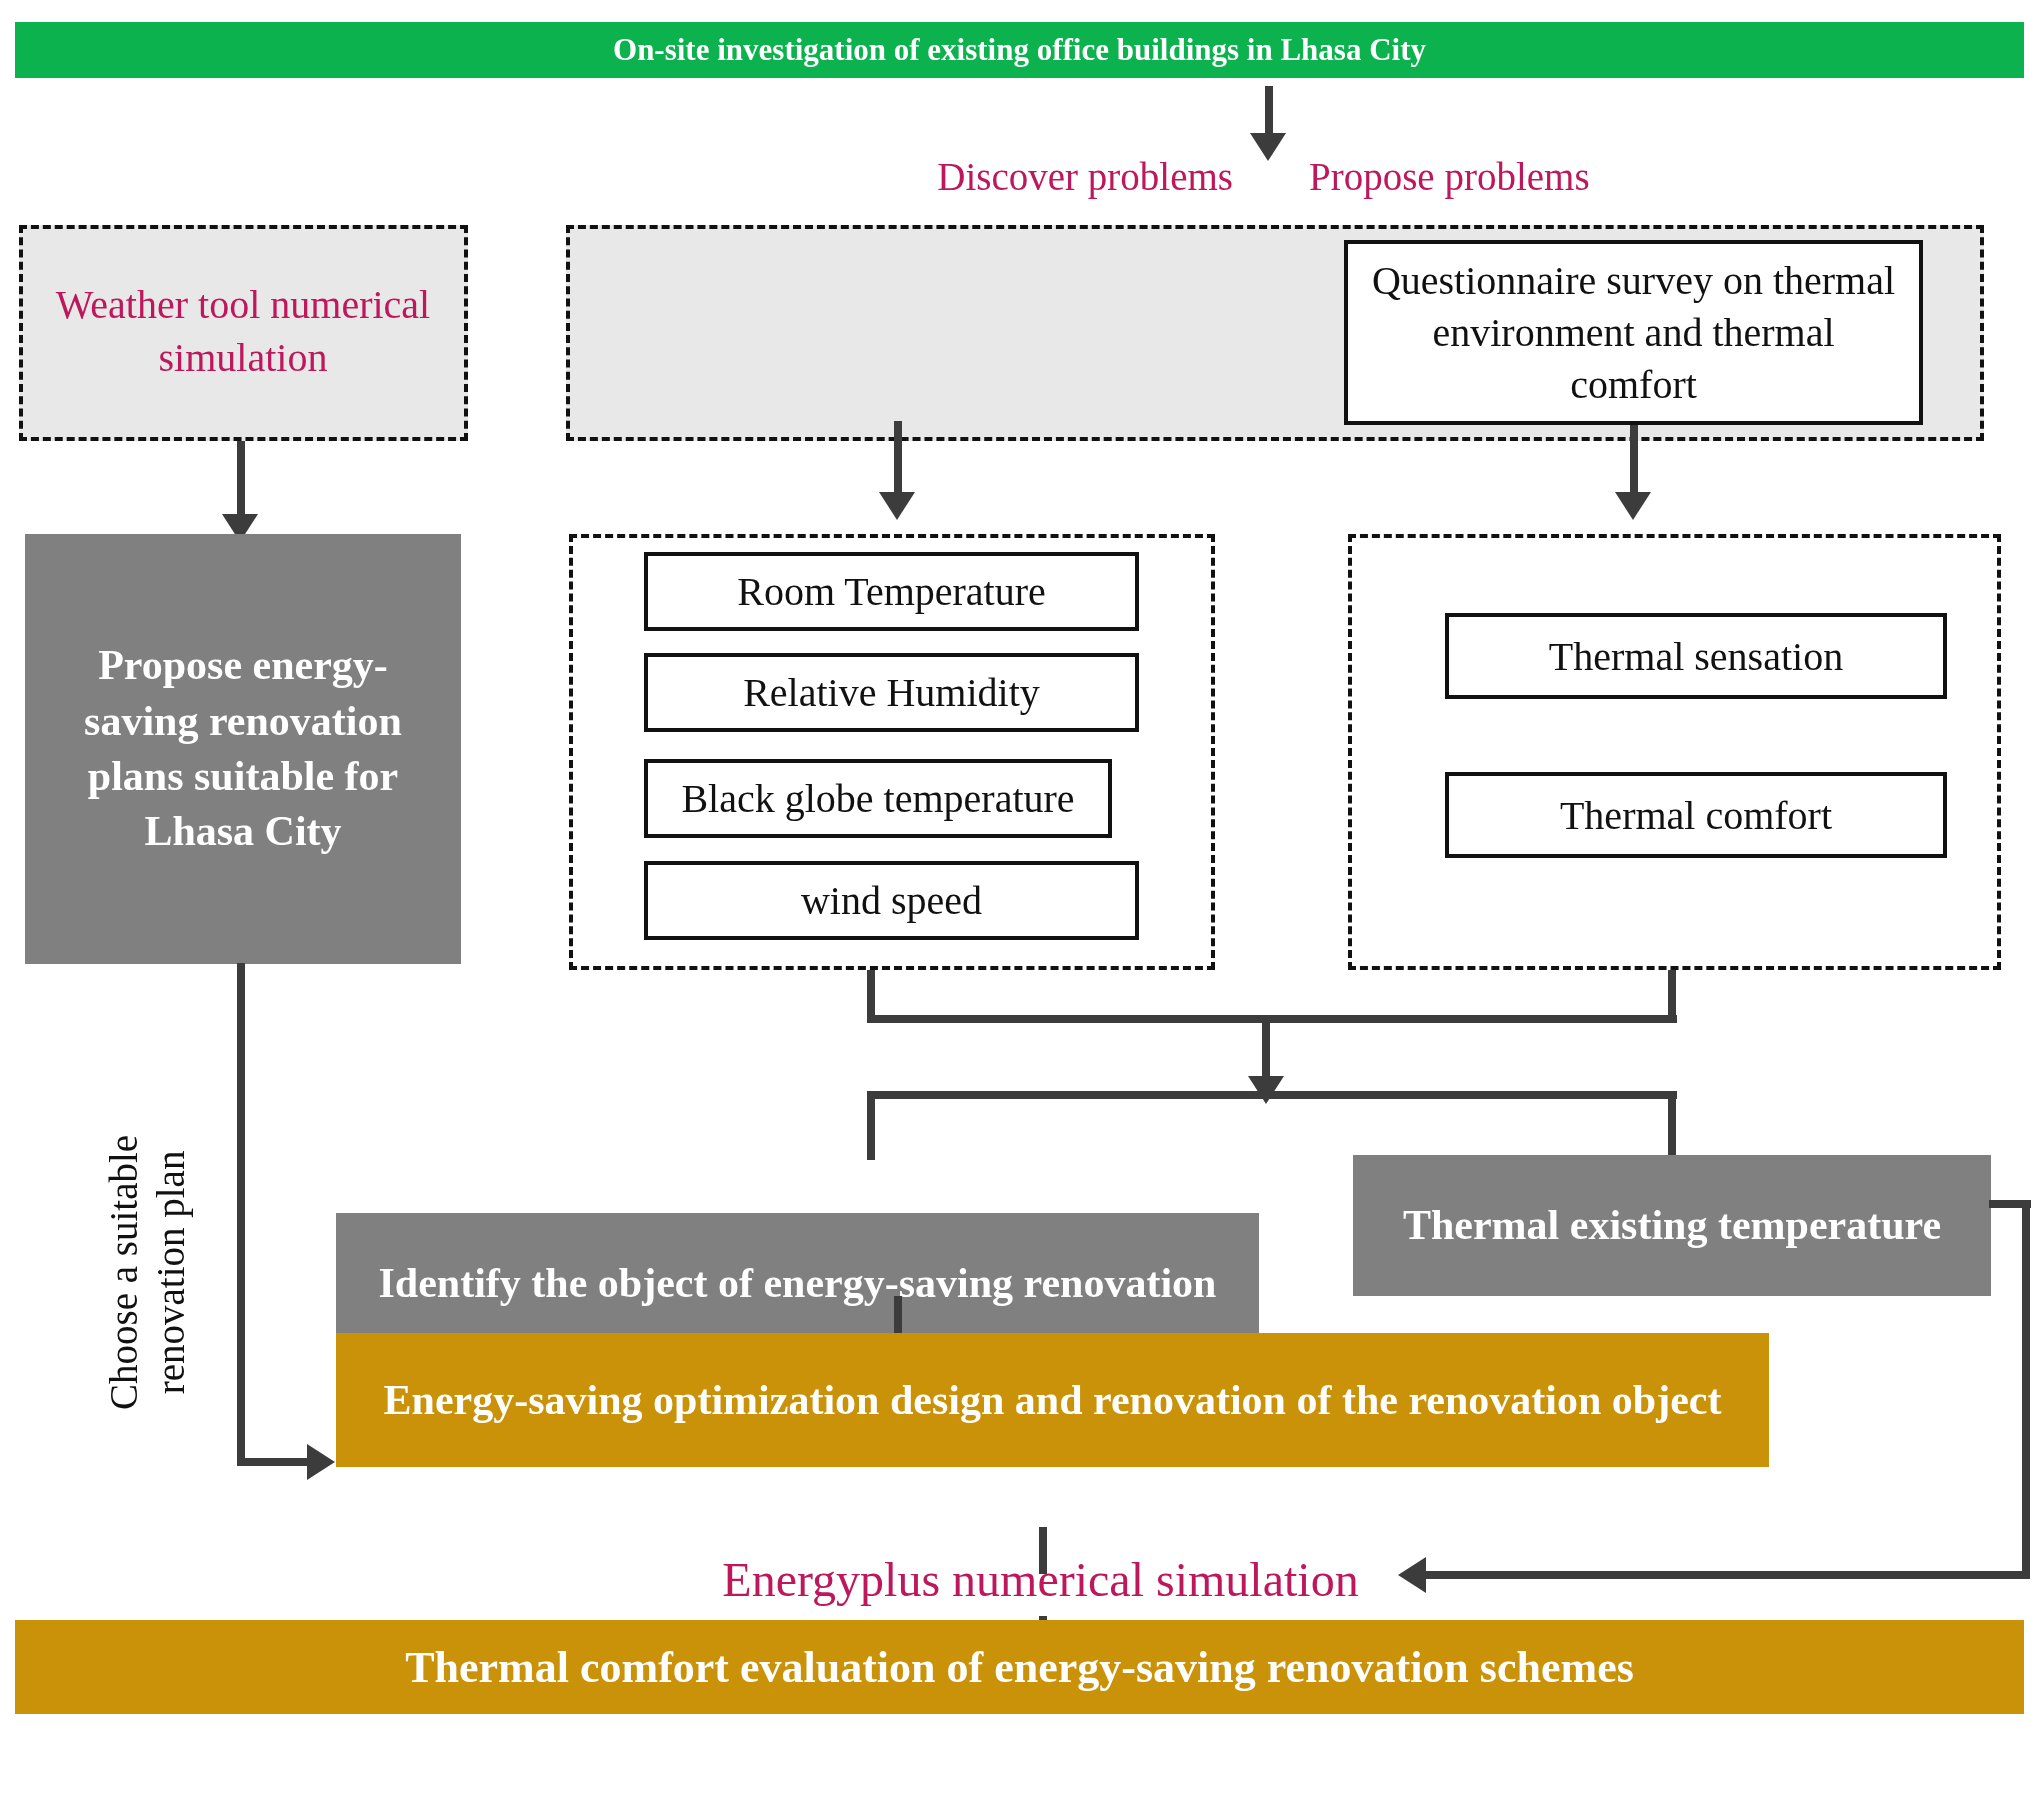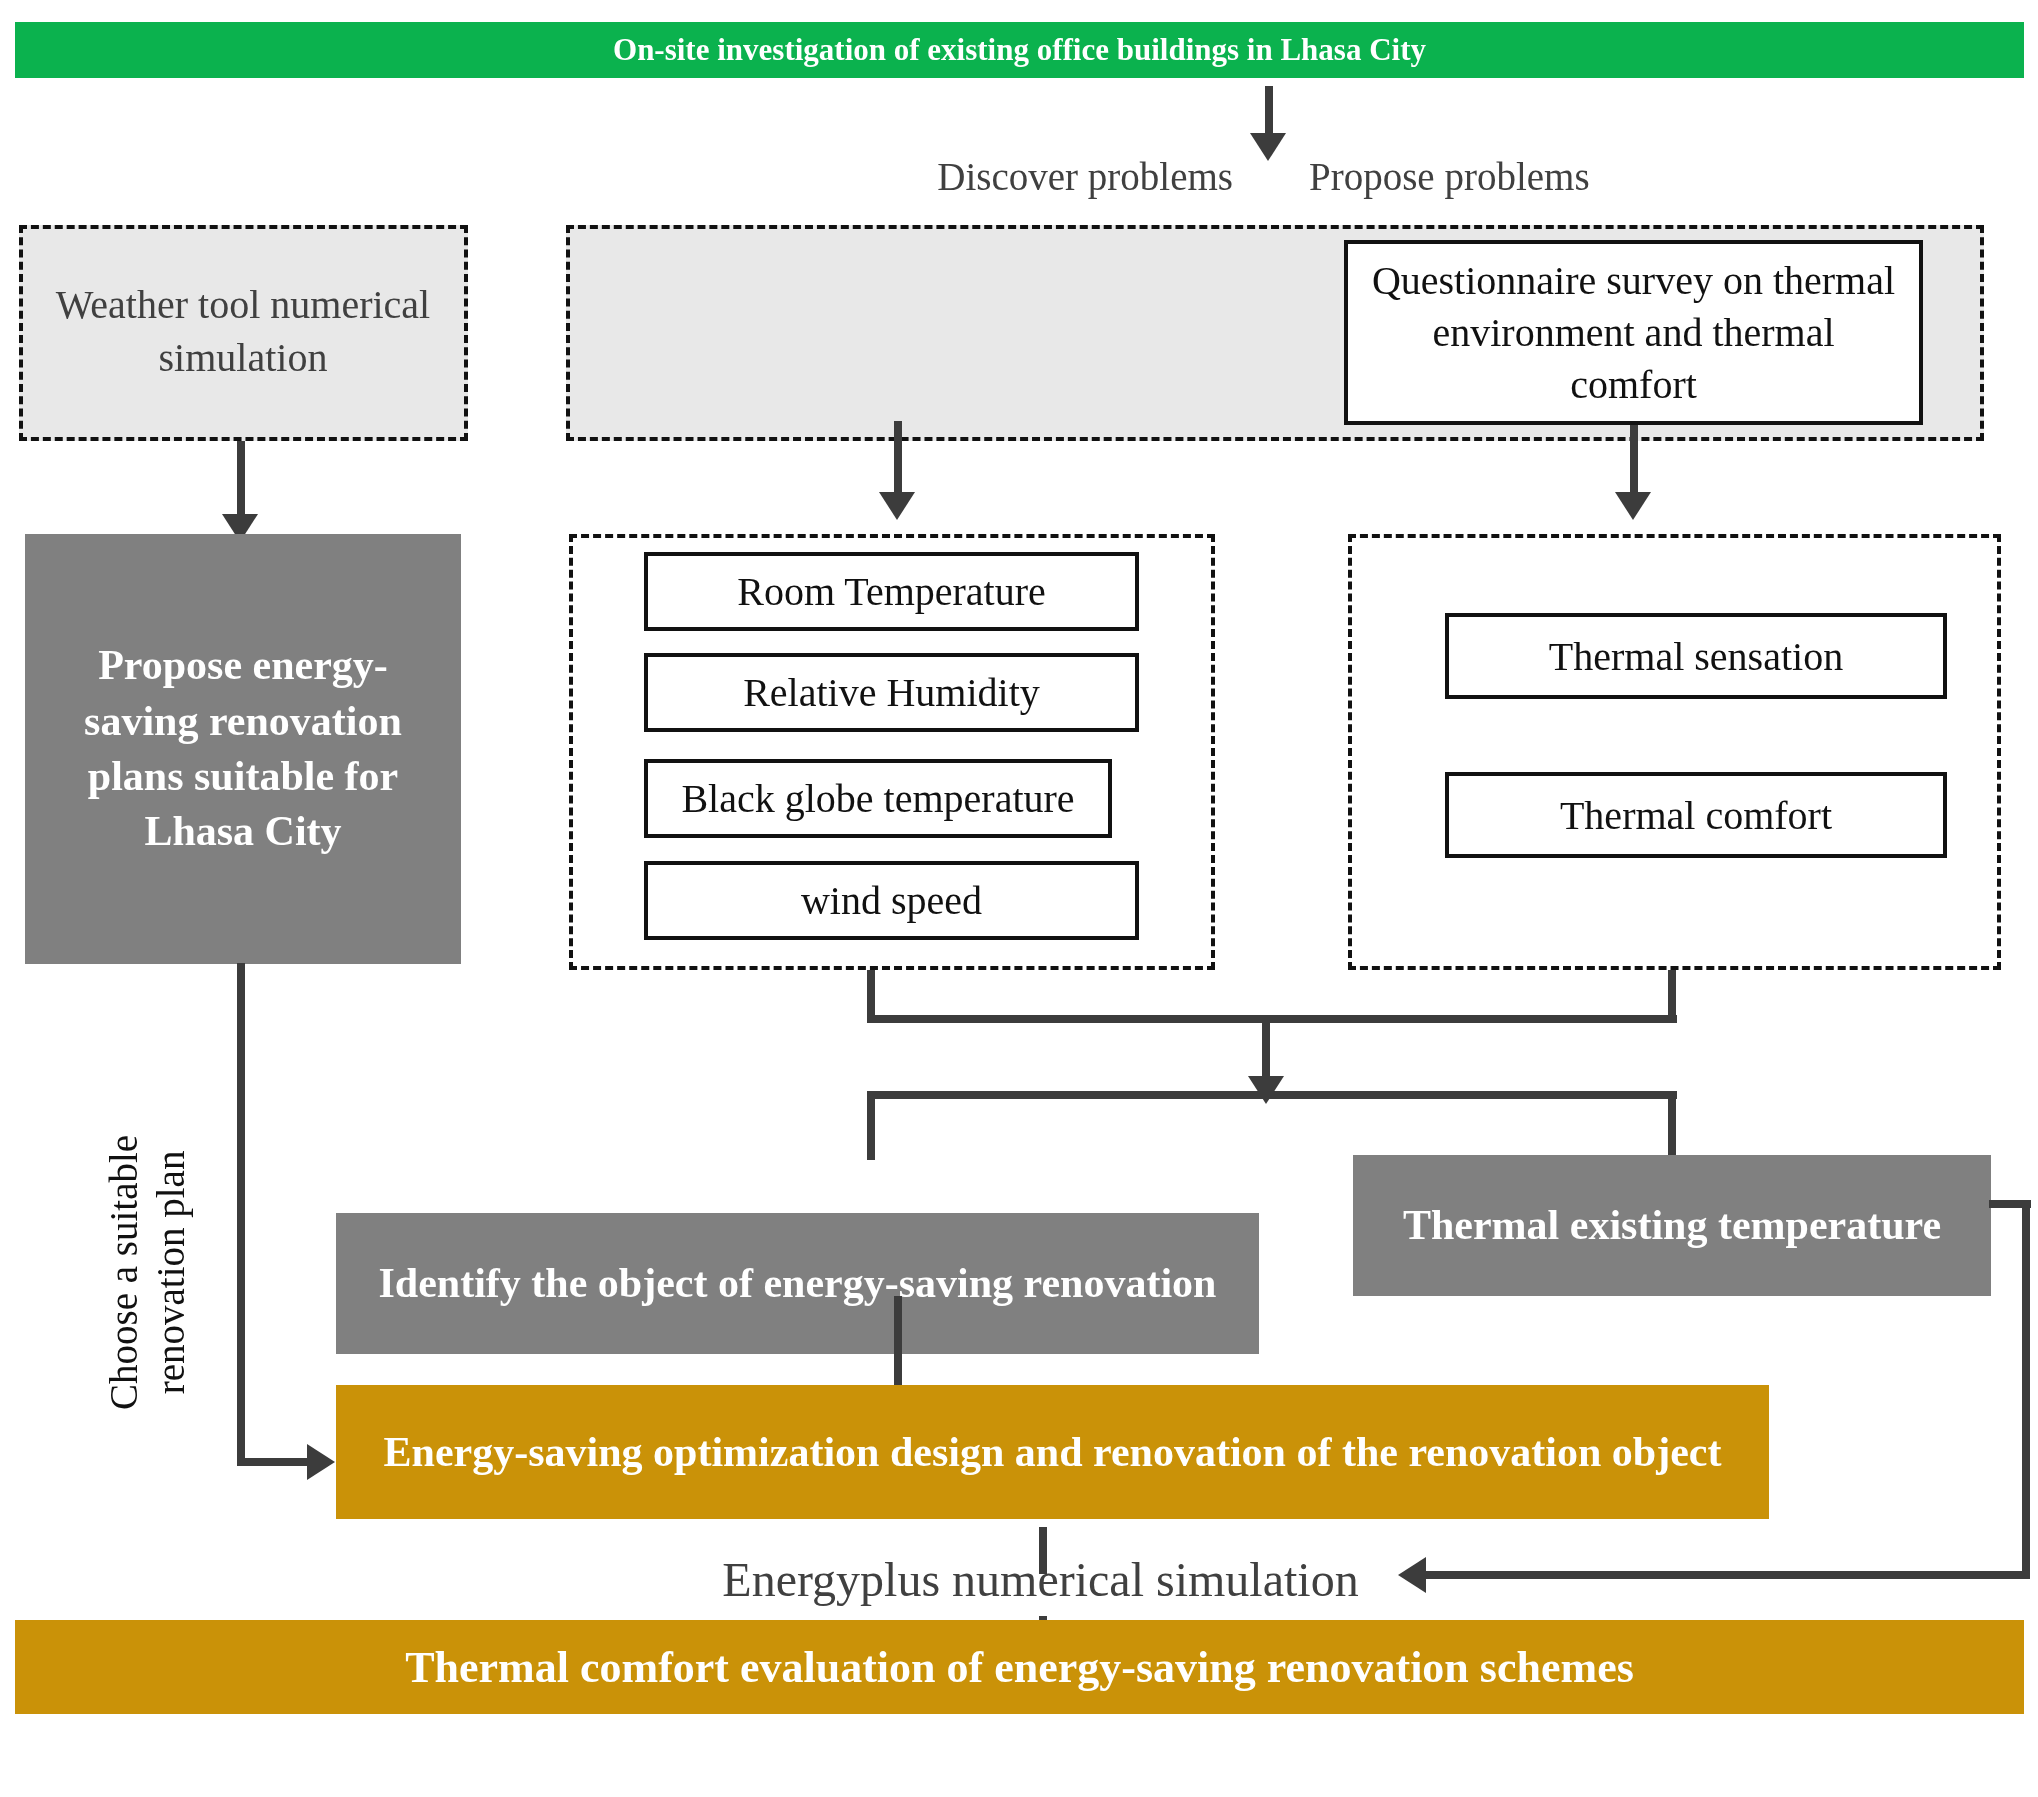--- a/index.html
+++ b/index.html
@@ -11,21 +11,21 @@
   .band.green{background:#0bb24e;}
   .band.orange{background:#ca9208;}
   .band.gray{background:#808080;}
 
   .dashbox{position:absolute;box-sizing:border-box;border:4.2px dashed #111;background:#e8e8e8;}
   .dashbox.plain{background:#ffffff;}
 
   .solidbox{position:absolute;box-sizing:border-box;border:4.2px solid #111;background:#ffffff;
             display:flex;align-items:center;justify-content:center;text-align:center;color:#111;}
 
-  .plaintext{position:absolute;color:#404040;display:flex;align-items:center;justify-content:center;
+  .plaintext{position:absolute;color:#be185d;display:flex;align-items:center;justify-content:center;
              text-align:center;line-height:1.15;}
 
   .vtext{position:absolute;color:#111;white-space:nowrap;
          transform-origin:0 0;transform:rotate(-90deg);line-height:1.2;text-align:center;}
 
   
   .ln{position:absolute;background:#3c3c3c;}
   .vln{width:7.6px;}
   .hln{height:7.6px;}
   .arrow-d{position:absolute;width:0;height:0;border-left:18.5px solid transparent;
@@ -125,21 +125,21 @@
   <div class="arrow-d" style="left:879px;top:1386px;"></div>
 
   <div class="ln vln" style="left:237px;top:963px;width:8.4px;height:503px;"></div>
   <div class="ln hln" style="left:237px;top:1458px;width:92px;height:8.4px;"></div>
   <div class="arrow-r" style="left:307px;top:1444px;"></div>
 
   <div class="vtext" style="left:101px;top:1410px;font-size:39px;">
     Choose a suitable<br>renovation plan
   </div>
 
-  <div class="band orange" style="left:336px;top:1385px;width:1433px;height:134px;font-size:42px;line-height:1.3;padding:0 34px;">
+  <div class="band orange" style="left:336px;top:1333px;width:1433px;height:134px;font-size:42px;line-height:1.3;padding:0 34px;">
     <span>Energy-saving optimization design and renovation of the renovation object</span>
   </div>
 
   <div class="ln vln" style="left:1039px;top:1527px;width:8.4px;height:47px;"></div>
 
   <div class="plaintext" style="left:688px;top:1554px;width:705px;height:52px;font-size:48px;">
     <span>Energyplus numerical simulation</span>
   </div>
 
   <div class="ln vln" style="left:1039px;top:1616px;width:8.4px;height:52px;"></div>

